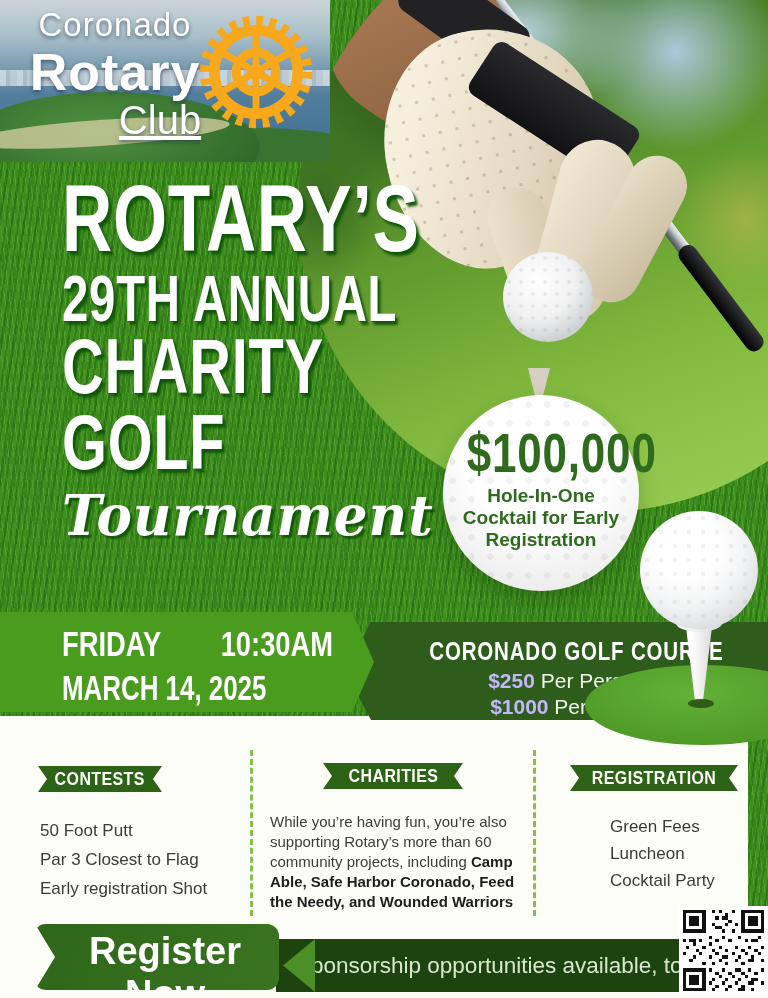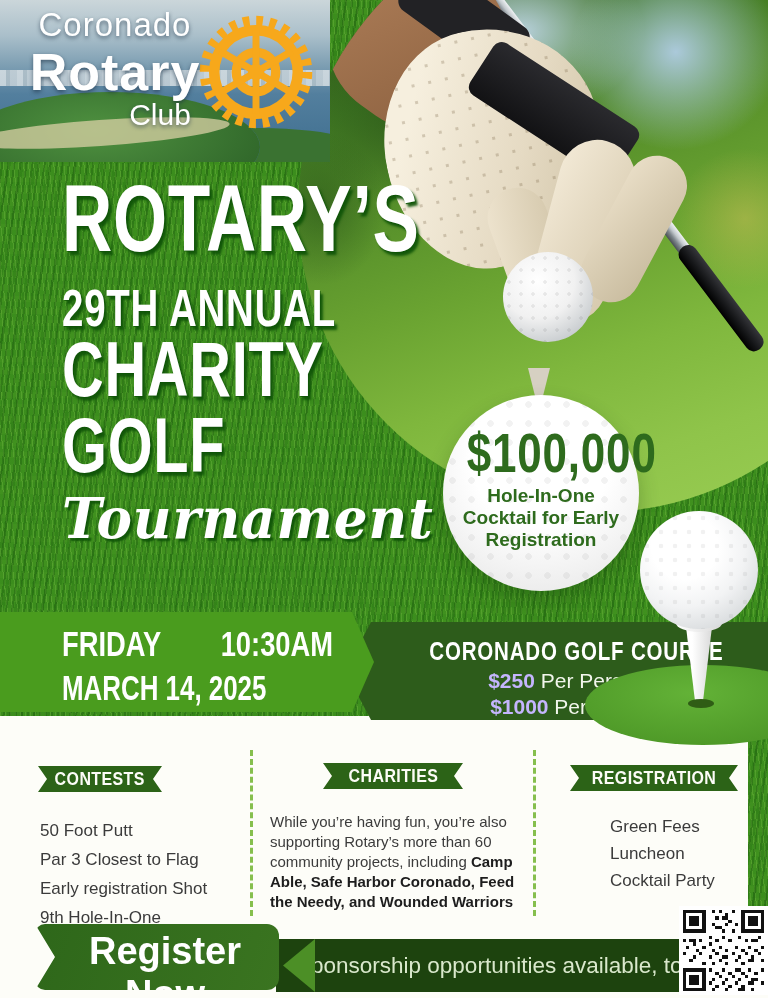--- a/index.html
+++ b/index.html
@@ -66,30 +66,30 @@
     background:radial-gradient(ellipse at 45% 35%,#4f9140,#336b2c 70%,#2a5a25);
     box-shadow:150px 18px 0 -18px #3a7231;}
   .logo-beach{position:absolute;left:-30px;top:120px;width:260px;height:26px;border-radius:50%;
     background:#d9d0a6;opacity:.75;transform:rotate(-4deg);}
   .logo-city{position:absolute;left:0;top:70px;width:330px;height:16px;
     background:repeating-linear-gradient(90deg,#dfe5e8 0 6px,#b9c6cd 6px 10px,#cfd8dd 10px 17px);opacity:.8;}
   .logo-text{position:absolute;left:0;top:6px;width:230px;text-align:center;color:#fff;
     text-shadow:0 2px 4px rgba(30,50,70,.65);z-index:2;}
   .logo-l1{font-size:33px;letter-spacing:1px;}
   .logo-l2{font-size:52px;font-weight:bold;letter-spacing:1px;margin-top:-2px;}
-  .logo-l3{font-size:30px;margin-left:90px;margin-top:-4px;}
+  .logo-l3{font-size:40px;margin-left:90px;margin-top:-4px;text-decoration:underline;}
   .wheel{position:absolute;left:198px;top:14px;width:116px;height:116px;z-index:1;}
 
   
   .headline{position:absolute;left:62px;top:172px;z-index:4;color:#fff;}
   .hl{font-weight:bold;line-height:1;letter-spacing:1px;white-space:nowrap;
       text-shadow:4px 4px 3px rgba(16,84,8,.95), 1px 1px 0 rgba(16,84,8,.8);}
   .cond{display:inline-block;transform:scaleX(.74);transform-origin:0 50%;}
   .hl1{font-size:94px;}
-  .hl2{font-size:52px;margin-top:16px;}
+  .hl2{font-size:64px;margin-top:1px;}
   .hl3{font-size:78px;margin-top:-4px;}
   .hl4{font-size:78px;margin-top:-2px;}
   .hl5{font-family:"DejaVu Serif",serif;font-style:italic;font-weight:bold;font-size:56px;
        margin-top:6px;text-shadow:3px 3px 2px rgba(16,84,8,.95);}
   .hl5 .cond{transform:scaleX(.95);}
 
   
   .badge{position:absolute;left:443px;top:395px;width:196px;height:196px;border-radius:50%;z-index:6;
     background-image:radial-gradient(rgba(0,0,0,.05) 3px, transparent 3.6px),
       radial-gradient(circle at 50% 32%, #ffffff 0%, #ffffff 42%, #f2f2f2 70%, #e3e3e3 100%);
@@ -235,21 +235,20 @@
   <div class="tee-stem"></div>
   <div class="tee-cup"></div>
   <div class="tee-hole"></div>
   <div class="big-ball"></div>
 
   <div class="ribbon" style="left:38px;top:766px;width:124px;"><span class="cond">CONTESTS</span></div>
   <div class="col-list" style="left:40px;top:816px;width:212px;">
     <div>50 Foot Putt</div>
     <div>Par 3 Closest to Flag</div>
     <div>Early registration Shot</div>
-    <div>9th Hole-In-One</div>
   </div>
 
   <div class="ribbon" style="left:323px;top:763px;width:140px;"><span class="cond">CHARITIES</span></div>
   <div class="col-para" style="left:270px;top:812px;width:256px;">
     <span>While you’re having fun, you’re also supporting Rotary’s more than 60 community projects, including </span><b>Camp Able, Safe Harbor Coronado, Feed the Needy, and Wounded Warriors</b>
   </div>
 
   <div class="ribbon" style="left:570px;top:765px;width:168px;"><span class="cond">REGISTRATION</span></div>
   <div class="col-list" style="left:578px;top:813px;width:180px;line-height:27px;margin-left:32px;">
     <div>Green Fees</div>

